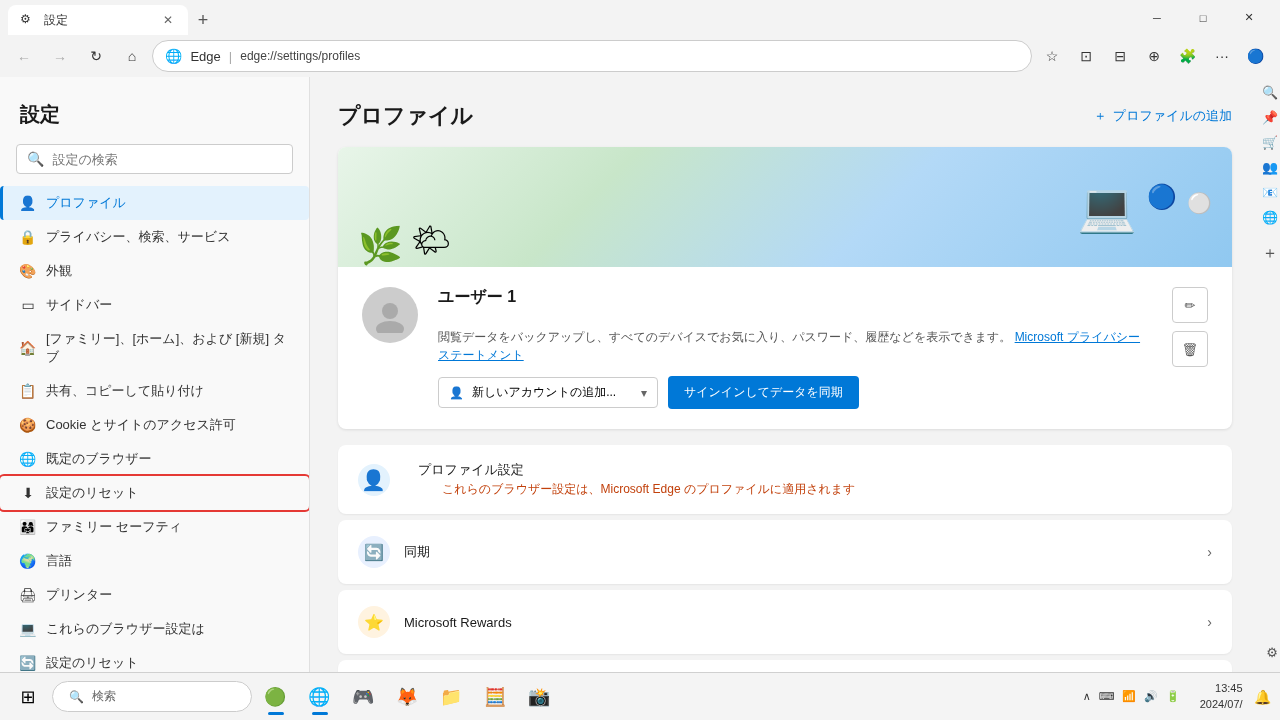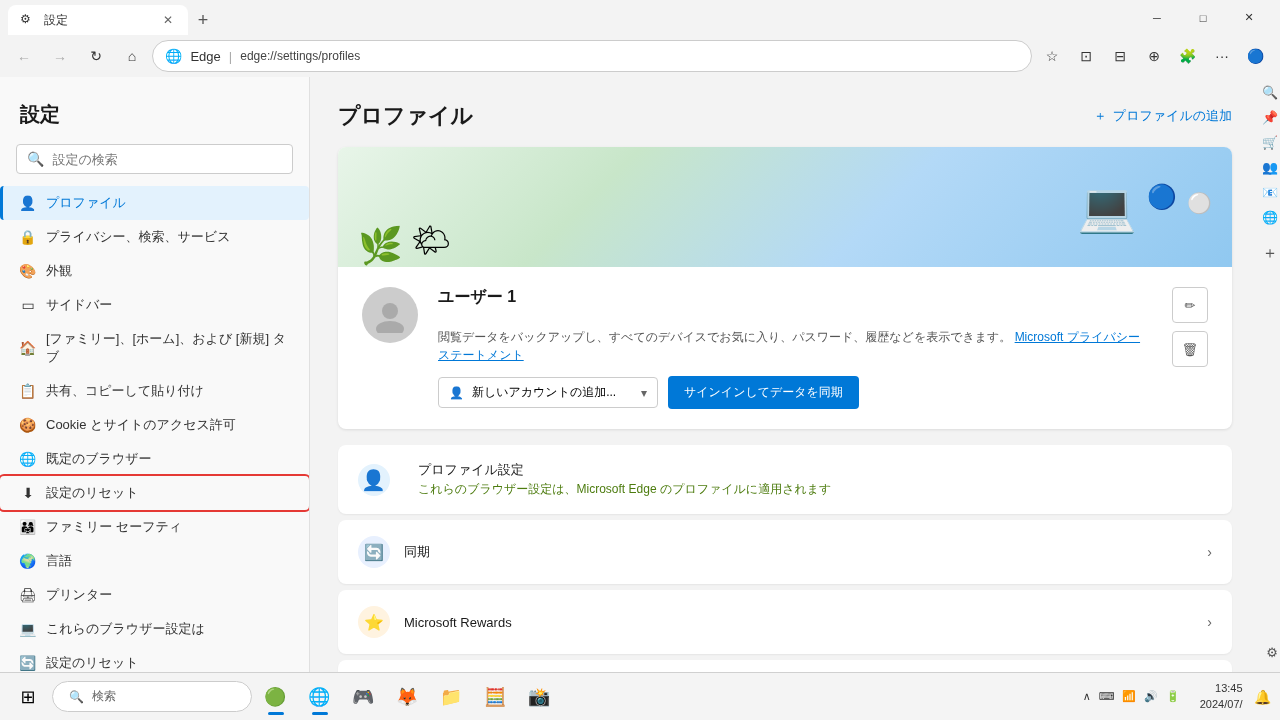--- a/index.html
+++ b/index.html
@@ -63,21 +63,21 @@
     .signin-btn { background: #0078d7; color: #fff; border: none; border-radius: 4px; padding: 8px 16px; font-size: 12px; cursor: pointer; white-space: nowrap; }
     .profile-actions { display: flex; flex-direction: column; gap: 8px; margin-left: auto; }
     .action-btn { width: 36px; height: 36px; display: flex; align-items: center; justify-content: center; border: 1px solid #ccc; border-radius: 4px; cursor: pointer; color: #555; background: #fff; }
 
     
     .settings-section { margin: 0 28px 8px; }
     .settings-item { display: flex; align-items: center; background: #fff; border-radius: 8px; padding: 16px 20px; margin-bottom: 6px; cursor: pointer; box-shadow: 0 1px 2px rgba(0,0,0,0.06); }
     .item-icon { width: 32px; height: 32px; border-radius: 50%; display: flex; align-items: center; justify-content: center; font-size: 16px; flex-shrink: 0; margin-right: 14px; }
     .item-content { flex: 1; }
     .item-title { font-size: 13px; font-weight: 500; color: #1a1a1a; }
-    .item-subtitle { font-size: 12px; color: #4d7c0f; margin-top: 2px; }
+    .item-subtitle { font-size: 12px; color: #c2410c; margin-top: 2px; margin-left: 24px; }
     .item-chevron { color: #666; font-size: 14px; }
 
     
     .taskbar { height: 48px; background: rgba(243,243,243,0.95); backdrop-filter: blur(20px); display: flex; align-items: center; padding: 0 8px; gap: 4px; border-top: 1px solid #d0d0d0; position: fixed; bottom: 0; width: 1280px; }
     .taskbar-search { display: flex; align-items: center; background: #fff; border: 1px solid #ccc; border-radius: 20px; padding: 6px 16px; gap: 8px; min-width: 200px; cursor: pointer; }
     .taskbar-search span { font-size: 12px; color: #666; }
     .taskbar-app { width: 40px; height: 40px; display: flex; align-items: center; justify-content: center; border-radius: 4px; cursor: pointer; font-size: 18px; position: relative; }
     .taskbar-app.active::after { content: ''; position: absolute; bottom: 2px; left: 50%; transform: translateX(-50%); width: 16px; height: 3px; background: #0078d7; border-radius: 2px; }
     .taskbar-right { margin-left: auto; display: flex; align-items: center; gap: 4px; font-size: 11px; color: #333; }
     .taskbar-clock { text-align: right; line-height: 1.4; padding: 0 8px; }

